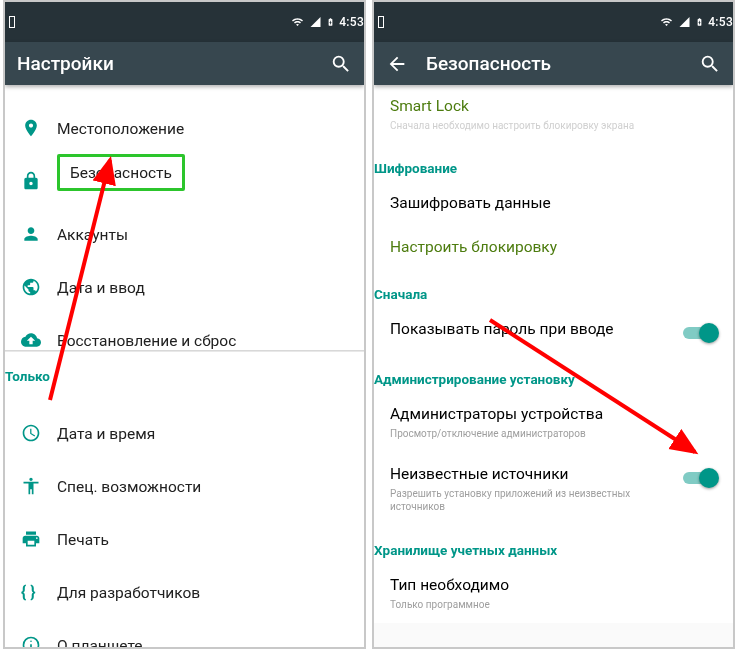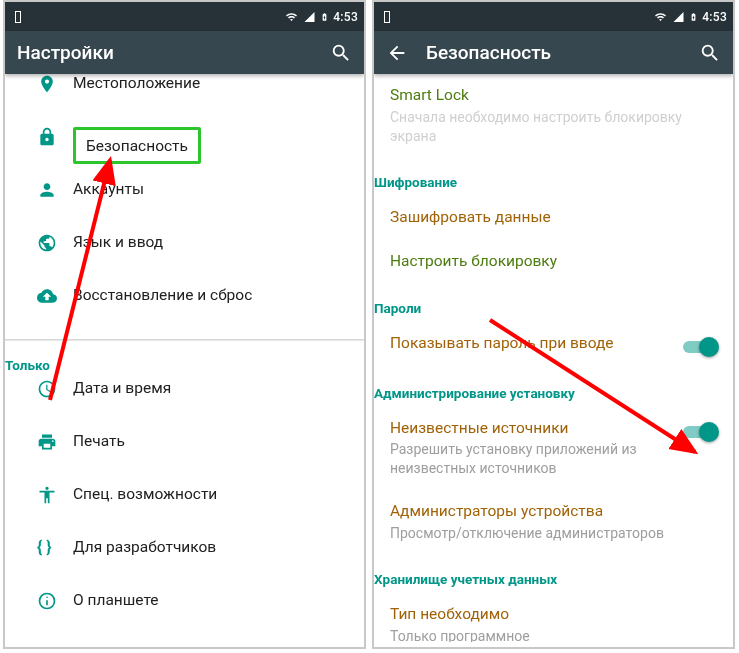--- a/index.html
+++ b/index.html
@@ -17,28 +17,28 @@
     width: 363px;
     height: 649px;
     background: #fff;
     border: 2px solid #c8c8c8;
     overflow: hidden;
   }
   .frame.left { left: 3px; }
   .frame.right { left: 372px; }
 
   .statusbar {
-    height: 29px;
+    height: 40px;
     background: #263238;
     color: #fff;
     font-size: 12px;
     display: flex;
     justify-content: flex-end;
     align-items: center;
-    padding: 0 6px;
+    padding: 0 0;
     gap: 4px;
   }
   .statusbar .sq {
     width: 6px; height: 12px; border:1px solid #fff; margin-right:auto; margin-left:4px;
   }
   .statusbar .time { font-weight:500; letter-spacing:.3px;}
   .statusbar svg { vertical-align: middle; }
 
   .appbar {
     height: 43px;
@@ -51,46 +51,46 @@
     box-shadow: 0 2px 4px rgba(0,0,0,.3);
     position: relative;
     z-index:2;
   }
   .appbar .title { font-size: 19px; font-weight:500; flex:1; }
   .appbar .back svg, .appbar .search svg { display:block; }
 
   .content { height: calc(100% - 77px); overflow:hidden; background:#fafafa; }
 
   .row {
-    display:flex; align-items:flex-start;
+    display:flex; align-items:flex-end;
     min-height:53px;
-    padding: 0 32px;
+    padding: 0 16px;
     background:#fff;
   }
   .row .ic { width: 36px; display:flex; align-items:center; color:#009688;}
   .row .label { font-size:15.5px; color:#212121; }
   .row.highlight .label-wrap {
     border:3px solid #2cc52c; padding:6px 10px; border-radius:2px;
   }
   .shadowline { height:2px; background:linear-gradient(#d0d0d0,#f0f0f0);}
   .cat {
     font-size:13.5px; font-weight:700; color:#009688;
     padding: 16px 0 6px;
     background:#fff;
   }
   .item {
     padding: 11px 16px 12px;
     background:#fff;
     display:flex; align-items:flex-start;
     gap:8px;
   }
   .item .txt { flex:1; }
-  .item .primary { font-size:15.5px; color:#a16207; line-height:1.35; }
+  .item .primary { font-size:15.5px; color:#000000; line-height:1.35; }
   .item .primary.disabled { color:#4d7c0f; }
-  .item .secondary { font-size:14px; color:#9e9e9e; margin-top:2px; line-height:1.35;}
+  .item .secondary { font-size:10px; color:#9e9e9e; margin-top:2px; line-height:1.35;}
   .item .secondary.disabled { color:#cfcfcf; }
   .toggle {
     width:34px; height:20px; position:relative; margin-top:4px; flex-shrink:0;
   }
   .toggle .track {
     position:absolute; left:0; top:4px; width:30px; height:12px;
     background:#80cbc4; border-radius:8px;
   }
   .toggle .thumb {
     position:absolute; right:-2px; top:0; width:20px; height:20px;
@@ -149,21 +149,21 @@
           </svg>
         </span>
       <span class="label">Аккаунты</span>
     </div>
     <div class="row">
       <span class="ic">
           <svg width="20" height="20" viewBox="0 0 24 24" fill="#009688">
             <path d="M12 2C6.48 2 2 6.48 2 12s4.48 10 10 10 10-4.48 10-10S17.52 2 12 2zm-1 17.93c-3.95-.49-7-3.85-7-7.93 0-.62.08-1.21.21-1.79L9 15v1c0 1.1.9 2 2 2v1.93zm6.9-2.54c-.26-.81-1-1.39-1.9-1.39h-1v-3c0-.55-.45-1-1-1H8v-2h2c.55 0 1-.45 1-1V7h2c1.1 0 2-.9 2-2v-.41c2.93 1.19 5 4.06 5 7.41 0 2.08-.8 3.97-2.1 5.39z"></path>
           </svg>
         </span>
-      <span class="label">Язык и ввод</span>
+      <span class="label">Дата и ввод</span>
     </div>
     <div class="row">
       <span class="ic">
           <svg width="20" height="20" viewBox="0 0 24 24" fill="#009688">
             <path d="M19.35 10.04C18.67 6.59 15.64 4 12 4 9.11 4 6.6 5.64 5.35 8.04 2.34 8.36 0 10.91 0 14c0 3.31 2.69 6 6 6h13c2.76 0 5-2.24 5-5 0-2.64-2.05-4.78-4.65-4.96zM14 13v4h-4v-4H7l5-5 5 5h-3z"></path>
           </svg>
         </span>
       <span class="label">Восстановление и сброс</span>
     </div>
     <div class="shadowline"></div>
@@ -172,32 +172,32 @@
       <span class="ic">
           <svg width="20" height="20" viewBox="0 0 24 24" fill="#009688">
             <path d="M12 2C6.5 2 2 6.5 2 12s4.5 10 10 10 10-4.5 10-10S17.5 2 12 2zm0 18c-4.41 0-8-3.59-8-8s3.59-8 8-8 8 3.59 8 8-3.59 8-8 8zm.5-13H11v6l5.2 3.2.8-1.3-4.5-2.7V7z"></path>
           </svg>
         </span>
       <span class="label">Дата и время</span>
     </div>
     <div class="row">
       <span class="ic">
           <svg width="20" height="20" viewBox="0 0 24 24" fill="#009688">
+            <path d="M12 2c1.1 0 2 .9 2 2s-.9 2-2 2-2-.9-2-2 .9-2 2-2zm9 7h-6v13h-2v-6h-2v6H9V9H3V7h18v2z"></path>
+          </svg>
+        </span>
+      <span class="label">Спец. возможности</span>
+    </div>
+    <div class="row">
+      <span class="ic">
+          <svg width="20" height="20" viewBox="0 0 24 24" fill="#009688">
             <path d="M19 8H5c-1.66 0-3 1.34-3 3v6h4v4h12v-4h4v-6c0-1.66-1.34-3-3-3zm-3 11H8v-5h8v5zm3-7c-.55 0-1-.45-1-1s.45-1 1-1 1 .45 1 1-.45 1-1 1zm-1-9H6v4h12V3z"></path>
           </svg>
         </span>
       <span class="label">Печать</span>
-    </div>
-    <div class="row">
-      <span class="ic">
-          <svg width="20" height="20" viewBox="0 0 24 24" fill="#009688">
-            <path d="M12 2c1.1 0 2 .9 2 2s-.9 2-2 2-2-.9-2-2 .9-2 2-2zm9 7h-6v13h-2v-6h-2v6H9V9H3V7h18v2z"></path>
-          </svg>
-        </span>
-      <span class="label">Спец. возможности</span>
     </div>
     <div class="row">
       <span class="ic" style="color:#009688;font-weight:700;font-size:16px;">{ }</span>
       <span class="label">Для разработчиков</span>
     </div>
     <div class="row">
       <span class="ic">
           <svg width="20" height="20" viewBox="0 0 24 24" fill="none" stroke="#009688" stroke-width="2">
             <circle cx="12" cy="12" r="9"></circle>
             <line x1="12" y1="11" x2="12" y2="17"></line>
@@ -247,46 +247,46 @@
     <div class="item">
       <div class="txt">
           <div class="primary">Зашифровать данные</div>
         </div>
     </div>
     <div class="item">
       <div class="txt">
           <div class="primary disabled">Настроить блокировку</div>
         </div>
     </div>
-    <div class="cat">Пароли</div>
+    <div class="cat">Сначала</div>
     <div class="item">
       <div class="txt">
           <div class="primary">Показывать пароль при вводе</div>
         </div>
       <div class="toggle">
           <div class="track"></div>
           <div class="thumb"></div>
         </div>
     </div>
     <div class="cat">Администрирование установку</div>
+    <div class="item">
+      <div class="txt">
+        <div class="primary">Администраторы устройства</div>
+        <div class="secondary">Просмотр/отключение администраторов</div>
+      </div>
+    </div>
     <div class="item">
       <div class="txt">
         <div class="primary">Неизвестные источники</div>
         <div class="secondary">Разрешить установку приложений из неизвестных источников</div>
       </div>
       <div class="toggle">
           <div class="track"></div>
           <div class="thumb"></div>
         </div>
-    </div>
-    <div class="item">
-      <div class="txt">
-        <div class="primary">Администраторы устройства</div>
-        <div class="secondary">Просмотр/отключение администраторов</div>
-      </div>
     </div>
     <div class="cat">Хранилище учетных данных</div>
     <div class="item">
       <div class="txt">
         <div class="primary">Тип необходимо</div>
         <div class="secondary">Только программное</div>
       </div>
     </div>
 
   </div>

